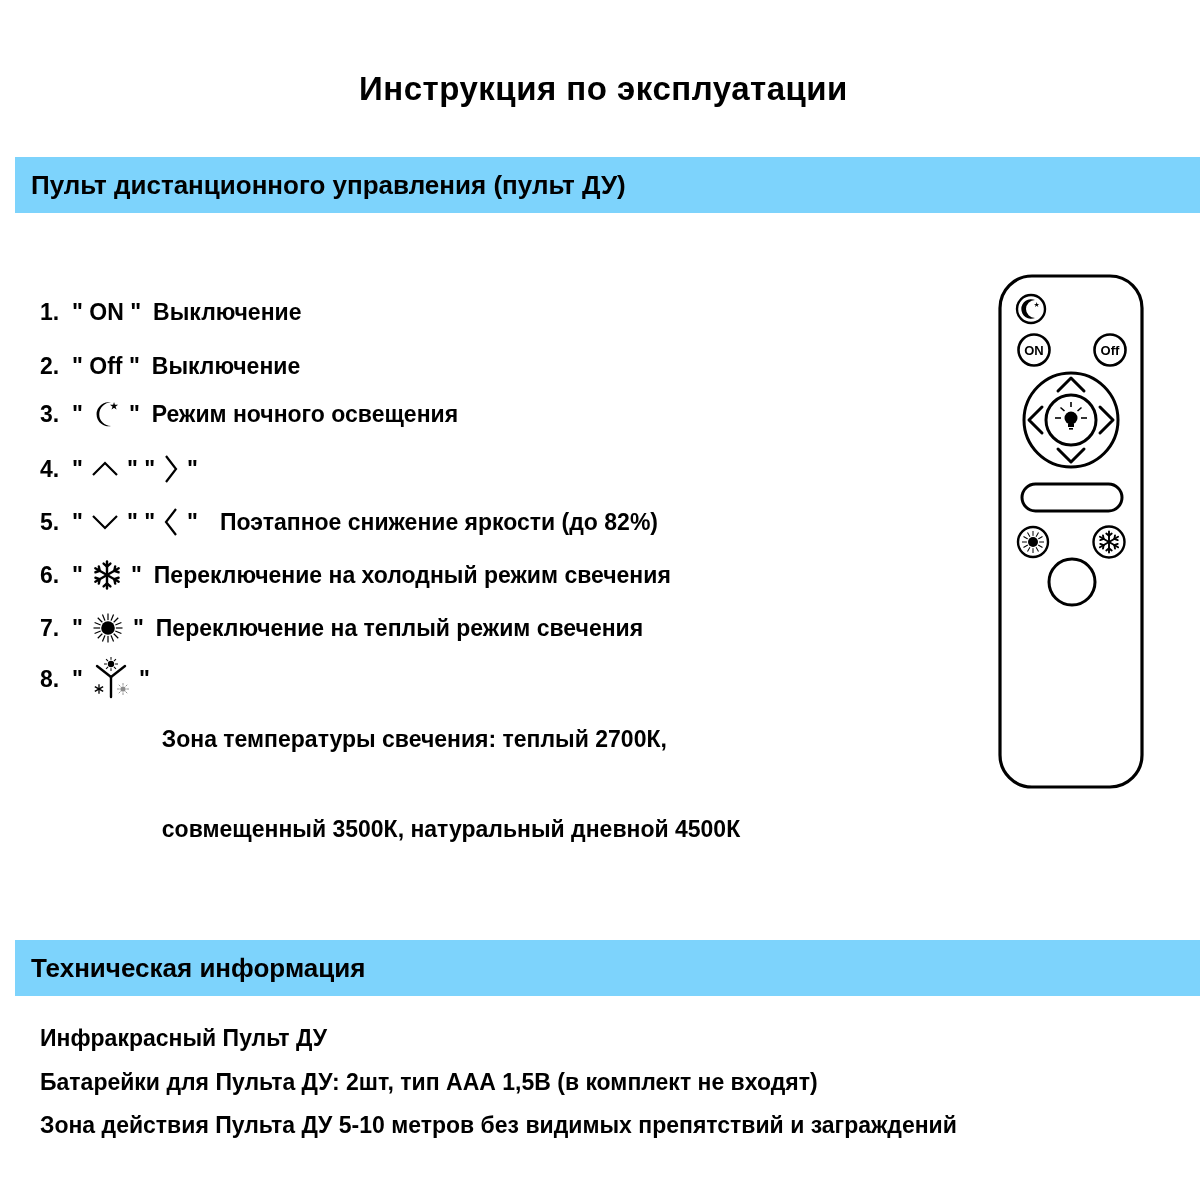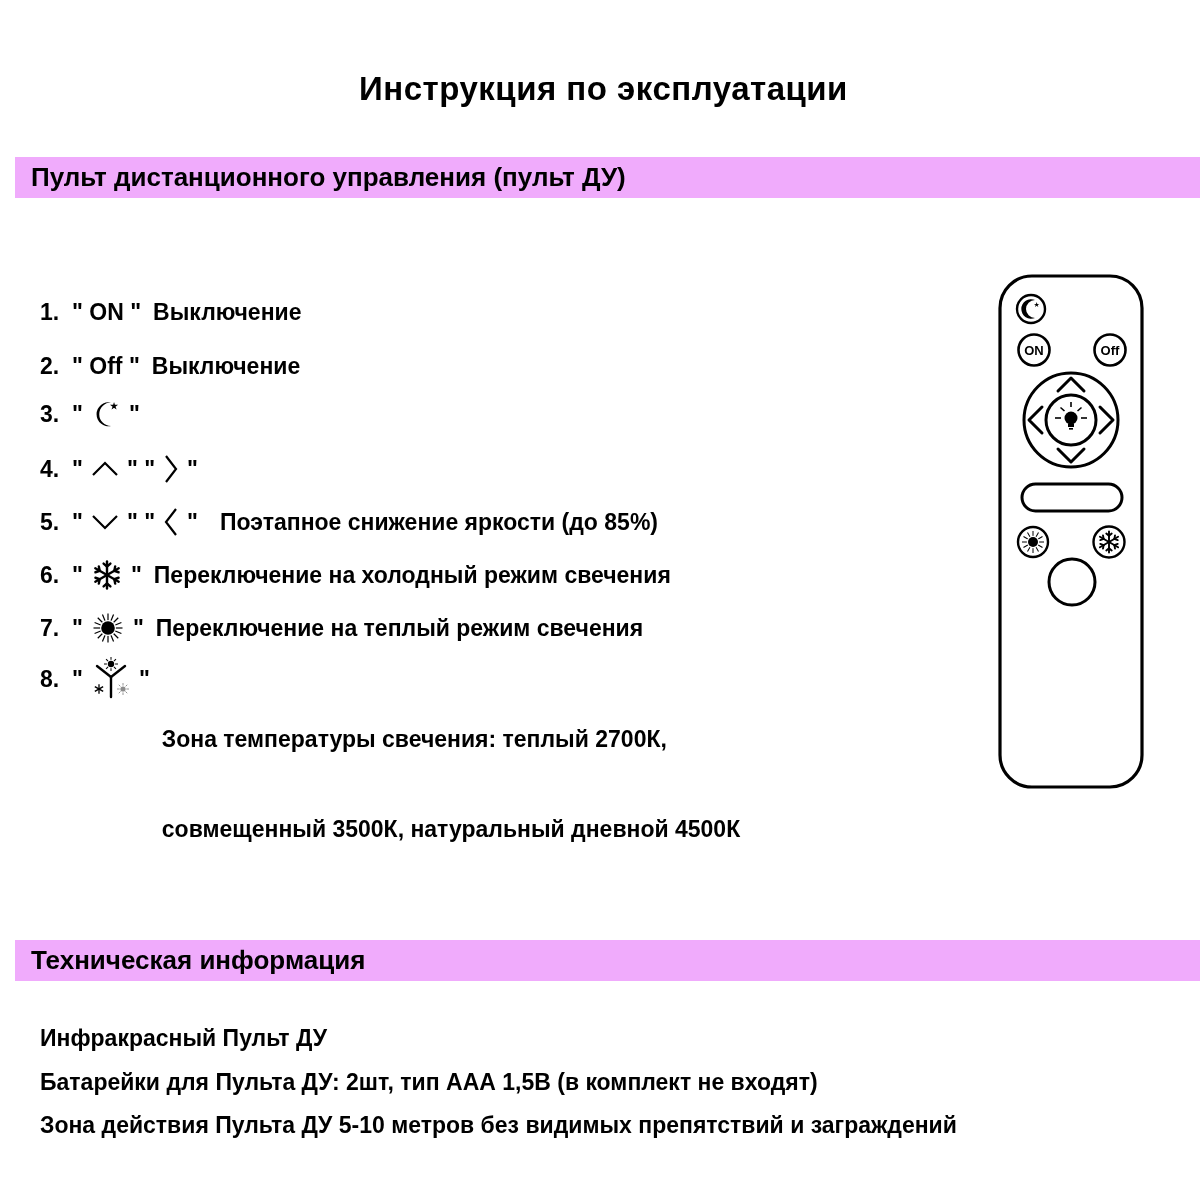--- a/index.html
+++ b/index.html
@@ -1,20 +1,20 @@
 <!DOCTYPE html>
 <html><head>
 <meta charset="utf-8">
 <style>
   html,body{margin:0;padding:0;background:#fff;}
   body{width:1200px;height:1200px;position:relative;overflow:hidden;
        font-family:"Liberation Sans",sans-serif;color:#000;}
   .page-title{position:absolute;top:70px;left:0;width:1175px;text-align:center;
        font-size:33px;font-weight:bold;letter-spacing:0.5px;padding-left:16px;}
-  .bar{position:absolute;left:15px;right:0;height:41px;background:#f0abfc;
+  .bar{position:absolute;left:15px;right:0;height:56px;background:#7dd3fc;
        display:flex;align-items:center;}
   .bar span{font-size:26px;font-weight:bold;padding-left:16px;}
   .row{position:absolute;left:40px;height:36px;display:flex;align-items:center;
        font-size:23px;font-weight:bold;white-space:pre;}
   .num{display:inline-block;min-width:26px;margin-right:6px;}
   .q{font-weight:bold;}
   .ic{display:inline-flex;align-items:center;justify-content:center;margin:0 7px;}
   .desc{margin-left:12px;}
   .desc-wide{margin-left:22px;}
   .row8{align-items:flex-start;}
@@ -50,20 +50,21 @@
 <div class="row" style="top:396px">
   <span class="num">3.</span>
   <span class="q">"</span>
   <span class="ic">
     <svg width="32" height="32" viewBox="0 0 32 32">
       <path d="M 21,4.5 A 12,12 0 1 0 21,28 A 9.5,9.5 0 1 1 21,4.5 Z" fill="#000"></path>
       <text x="20" y="11" font-size="9" fill="#000">★</text>
     </svg>
   </span>
   <span class="q">"</span>
+  <span class="desc">Режим ночного освещения</span>
 </div>
 
 <div class="row" style="top:451px">
   <span class="num">4.</span>
   <span class="q">"</span>
   <span class="ic">
     <svg width="30" height="20" viewBox="0 0 30 20">
         <polyline points="3,16 15,4 27,16" fill="none" stroke="#000" stroke-width="2.2"></polyline>
       </svg>
   </span>
@@ -84,21 +85,21 @@
         <polyline points="3,4 15,16 27,4" fill="none" stroke="#000" stroke-width="2.2"></polyline>
       </svg>
   </span>
   <span class="q">" "</span>
   <span class="ic">
     <svg width="18" height="32" viewBox="0 0 18 32">
         <polyline points="14,3 4,16 14,29" fill="none" stroke="#000" stroke-width="2.2"></polyline>
       </svg>
   </span>
   <span class="q">"</span>
-  <span class="desc desc-wide">Поэтапное снижение яркости (до 85%)</span>
+  <span class="desc desc-wide">Поэтапное снижение яркости (до 82%)</span>
 </div>
 
 <div class="row" style="top:557px">
   <span class="num">6.</span>
   <span class="q">"</span>
   <span class="ic">
     <svg width="34" height="34" viewBox="0 0 34 34">
       <g stroke="#000" stroke-width="2.4" stroke-linecap="round">
         <g>
             <line x1="17" y1="17" x2="17" y2="3.5"></line>

